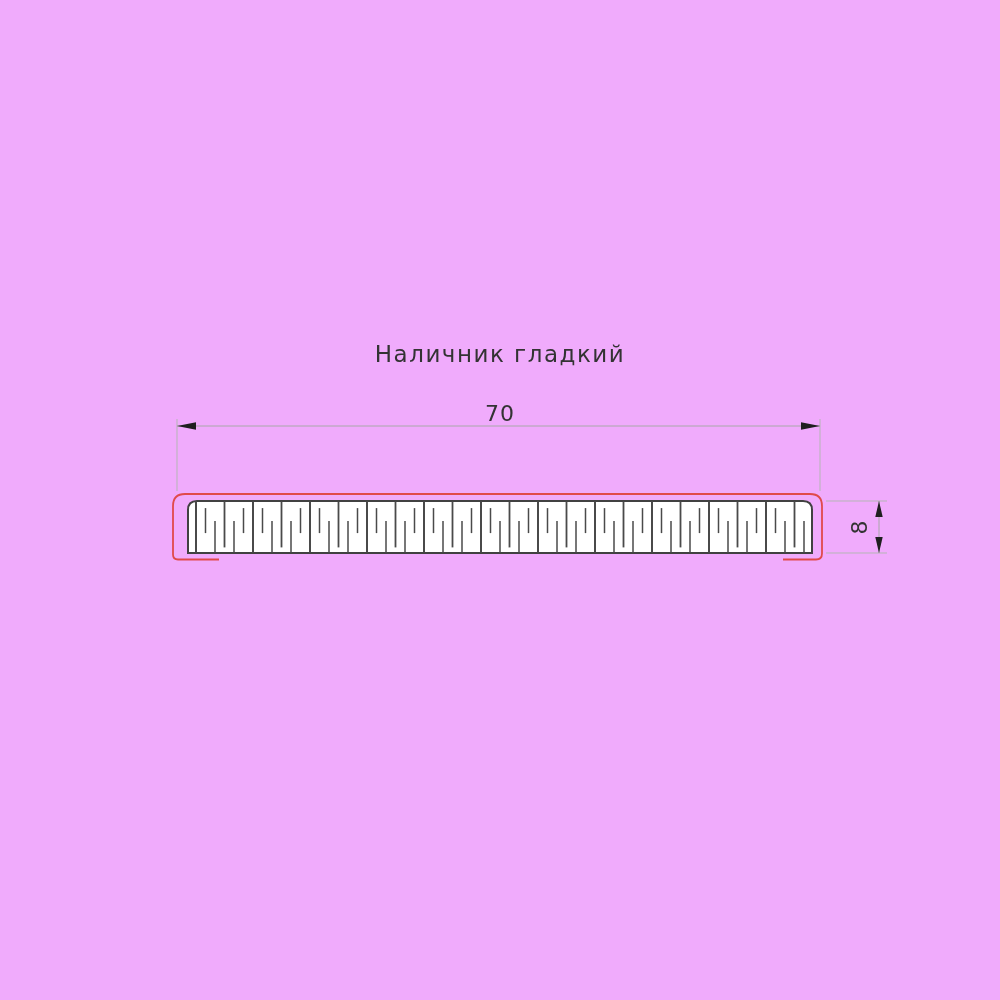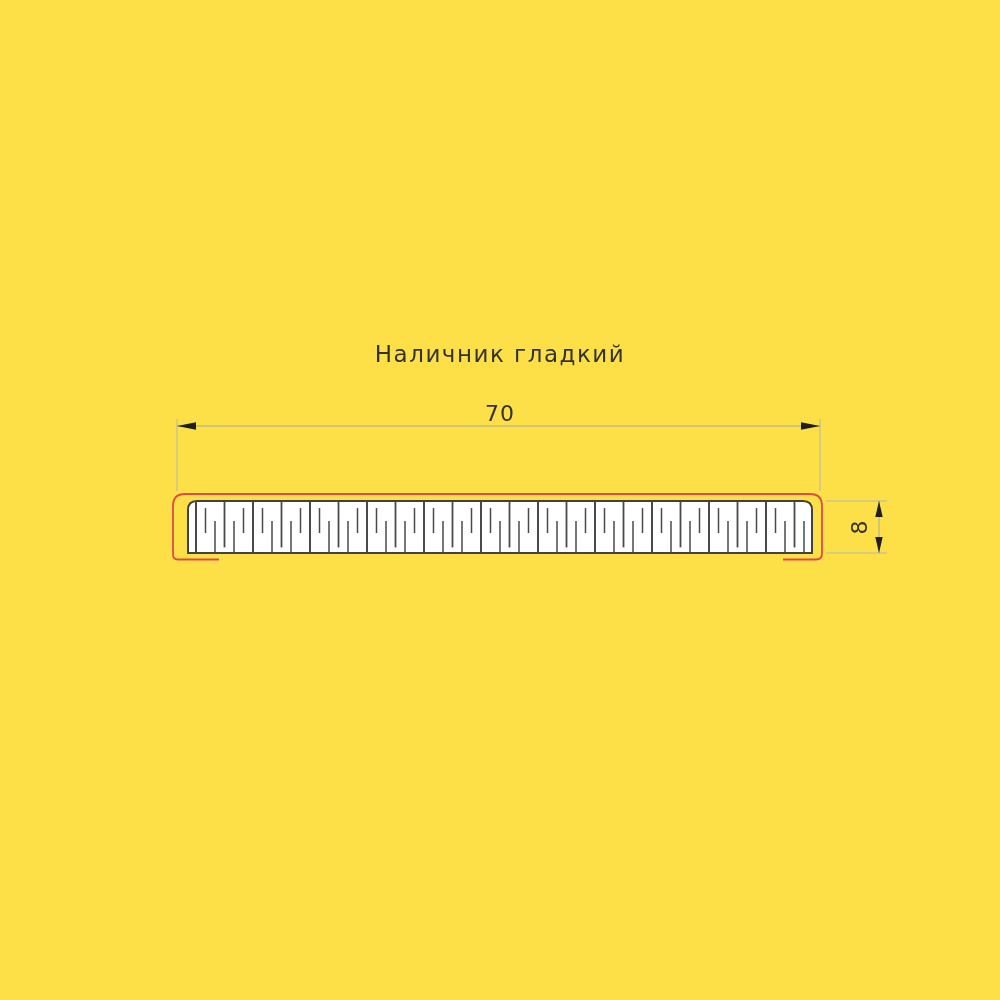--- a/index.html
+++ b/index.html
@@ -4,21 +4,21 @@
 <style>
   html, body {
     margin: 0;
     padding: 0;
     background: #ffffff;
   }
   .canvas {
     position: relative;
     width: 1000px;
     height: 1000px;
-    background: #fde047;
+    background: #f0abfc;
     overflow: hidden;
     font-family: "DejaVu Sans", "Liberation Sans", sans-serif;
   }
   .drawing-title {
     position: absolute;
     top: 341px;
     left: 0;
     width: 100%;
     text-align: center;
     font-size: 23px;

